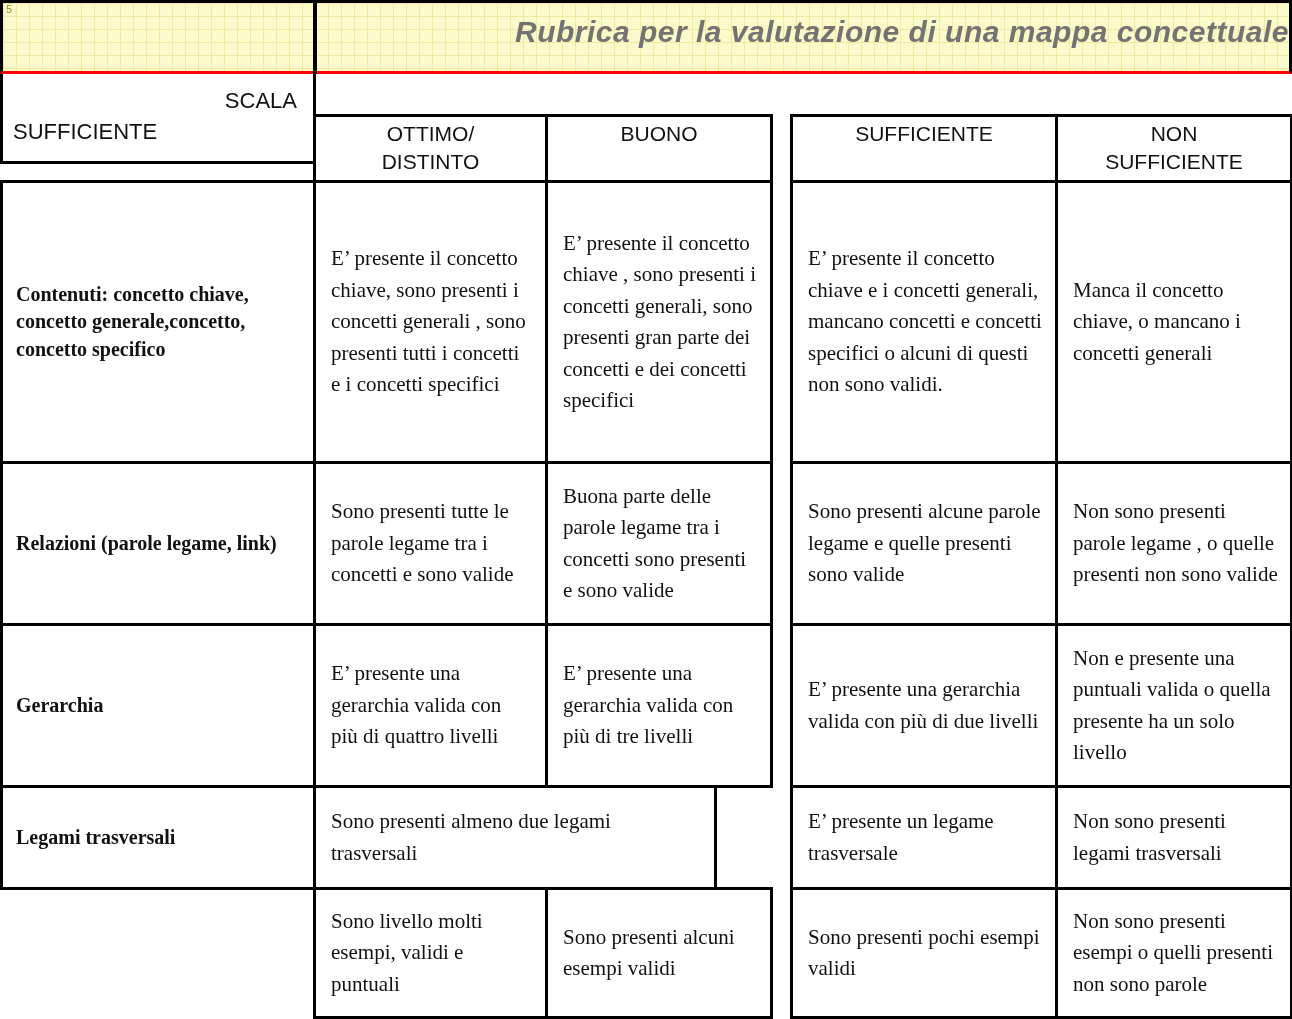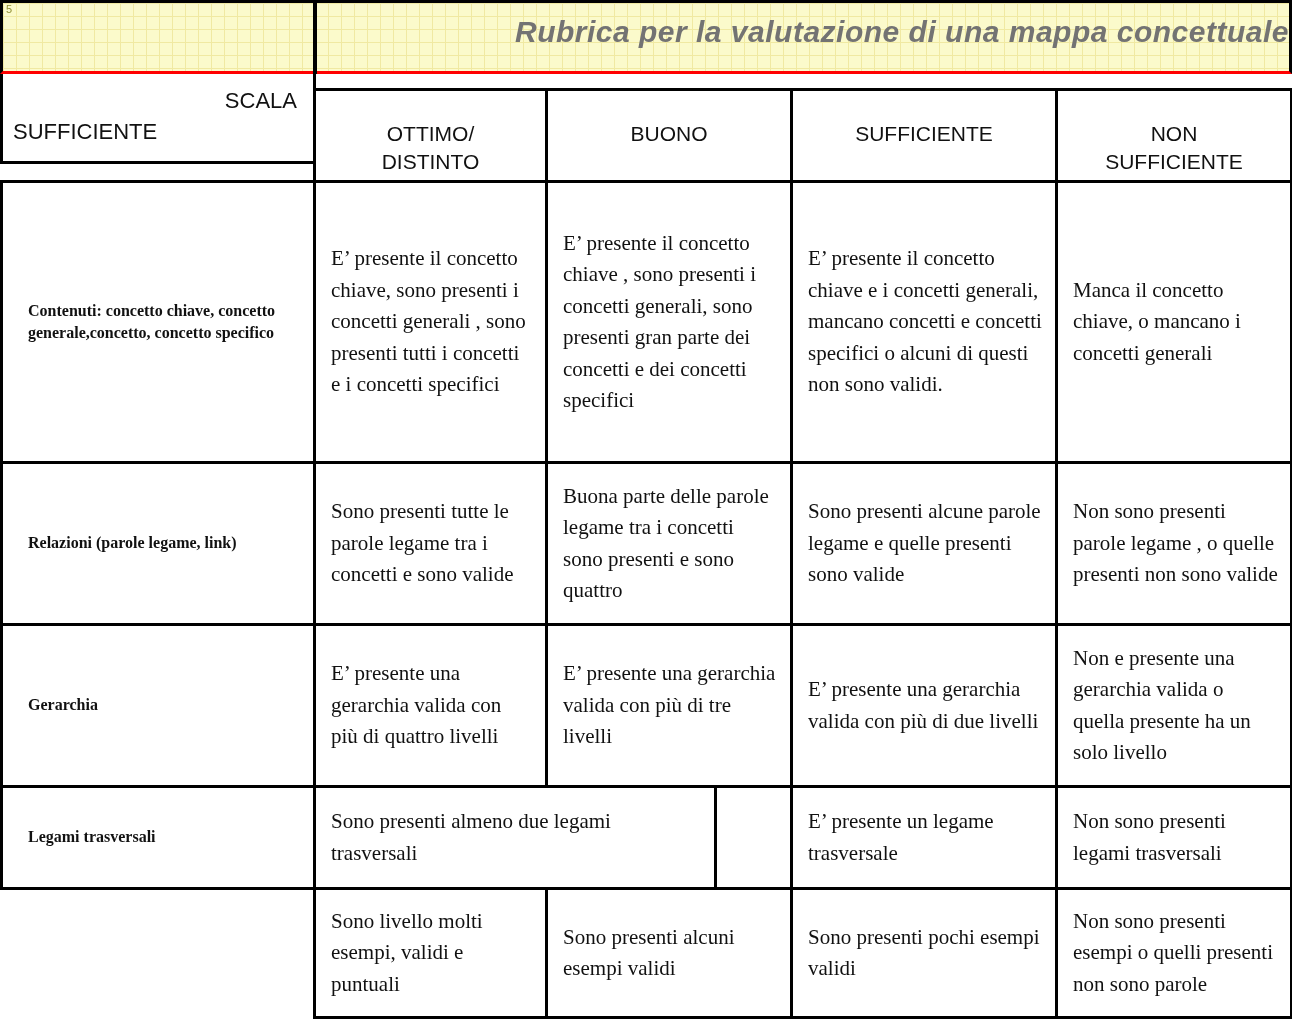--- a/index.html
+++ b/index.html
@@ -41,57 +41,58 @@
   }
   
   .cell{
     position:absolute;box-sizing:border-box;
     border:3px solid #000;background:#fff;
     display:flex;align-items:center;
   }
   
   .col-label{left:0;width:316px;}
   .col-1{left:313px;width:235px;font-family:Liberation Serif, serif;}
-  .col-2{left:545px;width:248px;}
+  .col-2{left:545px;width:228px;}
   .col-3{left:790px;width:268px;}
   .col-4{left:1055px;width:238px;}
   .col-12{left:313px;width:404px;}
   
   .row-hl{top:74px;height:90px;border-top:none;}
   .row-h{top:88px;height:95px;}
   .row-1{top:180px;height:284px;}
   .row-2{top:461px;height:165px;}
   .row-3{top:623px;height:165px;}
   .row-4{top:785px;height:105px;}
   .row-5{top:887px;height:132px;}
   
   .hdr{
     justify-content:center;align-items:flex-start;
     font-family:"Liberation Sans",sans-serif;
     font-size:21px;line-height:1.32;
     text-align:center;white-space:pre-line;
-    padding-top:29px;
+    padding-top:3px;
+    margin-top:26px;
   }
   
   .corner-cell .scala{
     position:absolute;right:16px;top:14px;
     font-family:"Liberation Sans",sans-serif;font-size:22px;
   }
   .corner-cell .prestazione{
     position:absolute;left:10px;bottom:16px;
     font-family:"Liberation Sans",sans-serif;font-size:22px;
   }
   
   .body-text{
     padding:10px 12px 10px 15px;
     font-size:21px;line-height:1.5;
   }
   .crit{
-    font-weight:bold;font-size:16px;line-height:1.38;
-    padding:10px 8px 10px 25px;
+    font-weight:bold;font-size:20px;line-height:1.38;
+    padding:10px 8px 10px 13px;
   }
 </style>
 </head>
 <body>
 
 <div id="page">
 
   <div class="band"></div>
   <span class="corner-mark">5</span>
   <div class="band-divider"></div>
@@ -124,21 +125,21 @@
     <span class="body-text">Manca il concetto chiave, o mancano i concetti generali</span>
   </div>
 
   <div class="cell col-label row-2">
     <span class="crit">Relazioni (parole legame, link)</span>
   </div>
   <div class="cell col-1 row-2">
     <span class="body-text">Sono presenti tutte le parole legame tra i concetti e sono valide</span>
   </div>
   <div class="cell col-2 row-2">
-    <span class="body-text">Buona parte delle parole legame tra i concetti sono presenti e sono quattro</span>
+    <span class="body-text">Buona parte delle parole legame tra i concetti sono presenti e sono valide</span>
   </div>
   <div class="cell col-3 row-2">
     <span class="body-text">Sono presenti alcune parole legame e quelle presenti sono valide</span>
   </div>
   <div class="cell col-4 row-2">
     <span class="body-text">Non sono presenti parole legame , o quelle presenti non sono valide</span>
   </div>
 
   <div class="cell col-label row-3">
     <span class="crit">Gerarchia</span>
@@ -146,21 +147,21 @@
   <div class="cell col-1 row-3">
     <span class="body-text">E’ presente una gerarchia valida con più di quattro livelli</span>
   </div>
   <div class="cell col-2 row-3">
     <span class="body-text">E’ presente una gerarchia valida con più di tre livelli</span>
   </div>
   <div class="cell col-3 row-3">
     <span class="body-text">E’ presente una gerarchia valida con più di due livelli</span>
   </div>
   <div class="cell col-4 row-3">
-    <span class="body-text">Non e presente una gerarchia valida o quella presente ha un solo livello</span>
+    <span class="body-text">Non e presente una puntuali valida o quella presente ha un solo livello</span>
   </div>
 
   <div class="cell col-label row-4">
     <span class="crit">Legami trasversali</span>
   </div>
   <div class="cell col-12 row-4">
     <span class="body-text">Sono presenti almeno  due legami trasversali</span>
   </div>
   <div class="cell col-3 row-4">
     <span class="body-text">E’ presente un legame trasversale</span>

